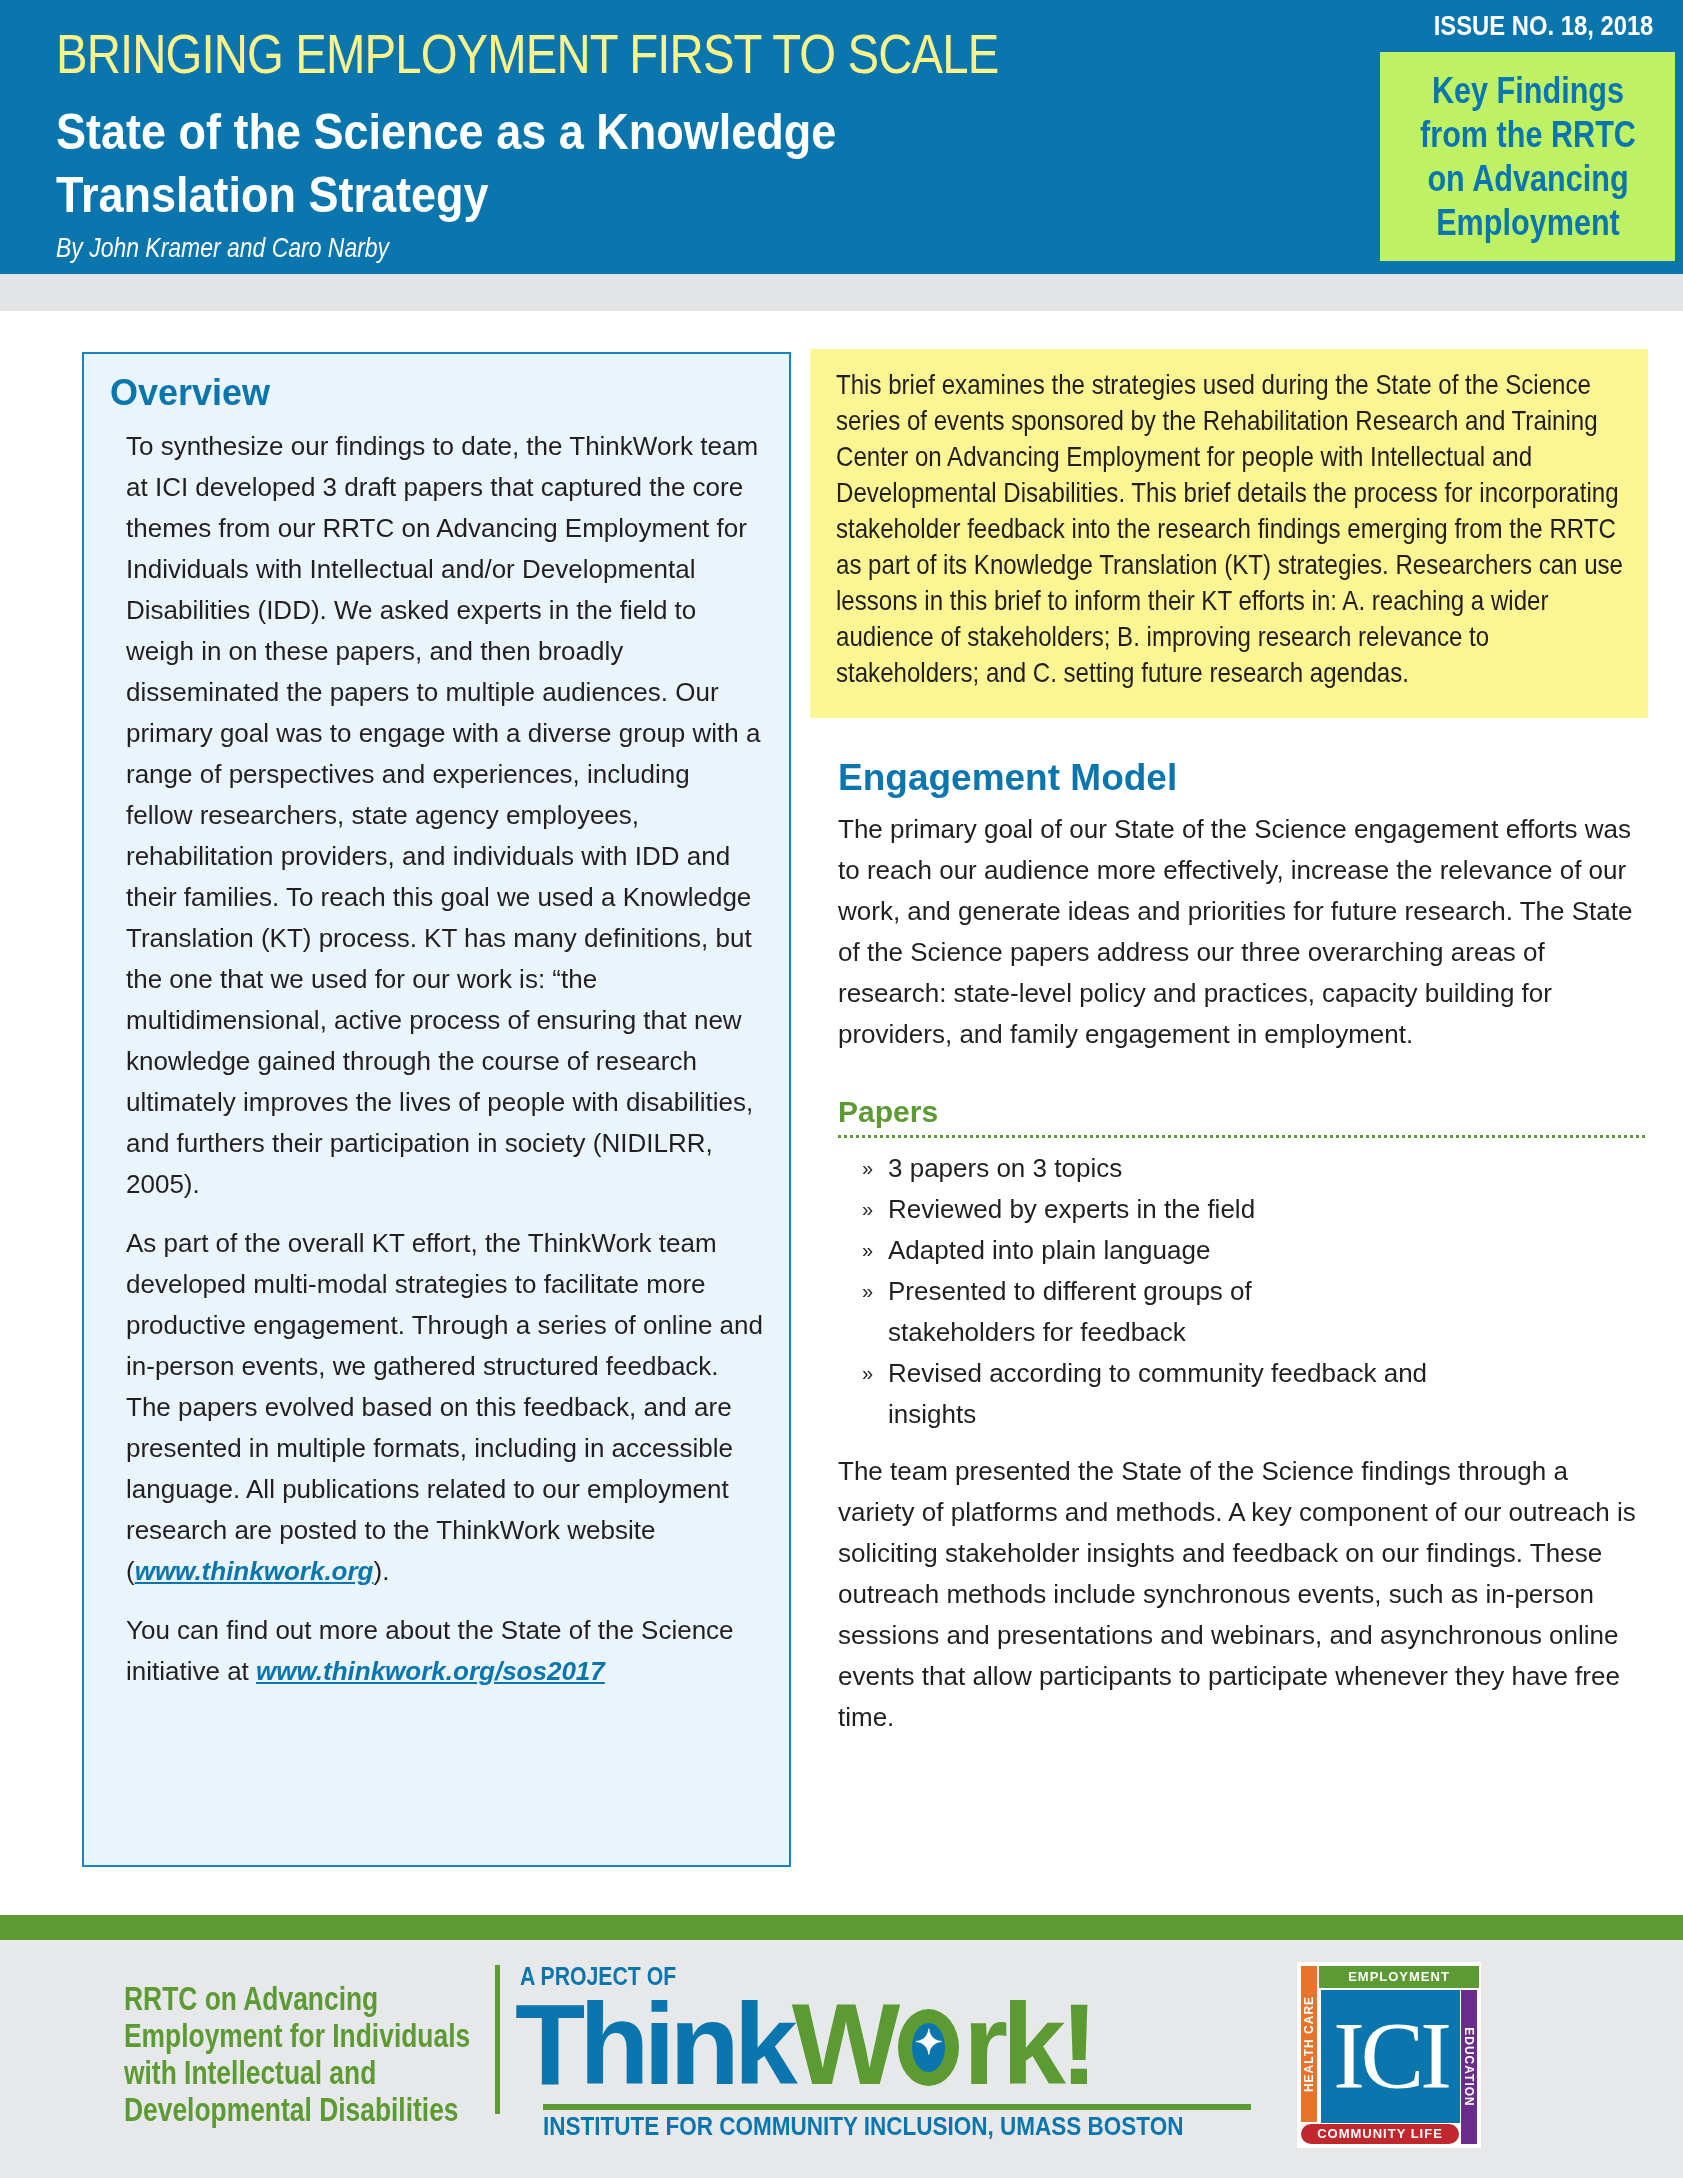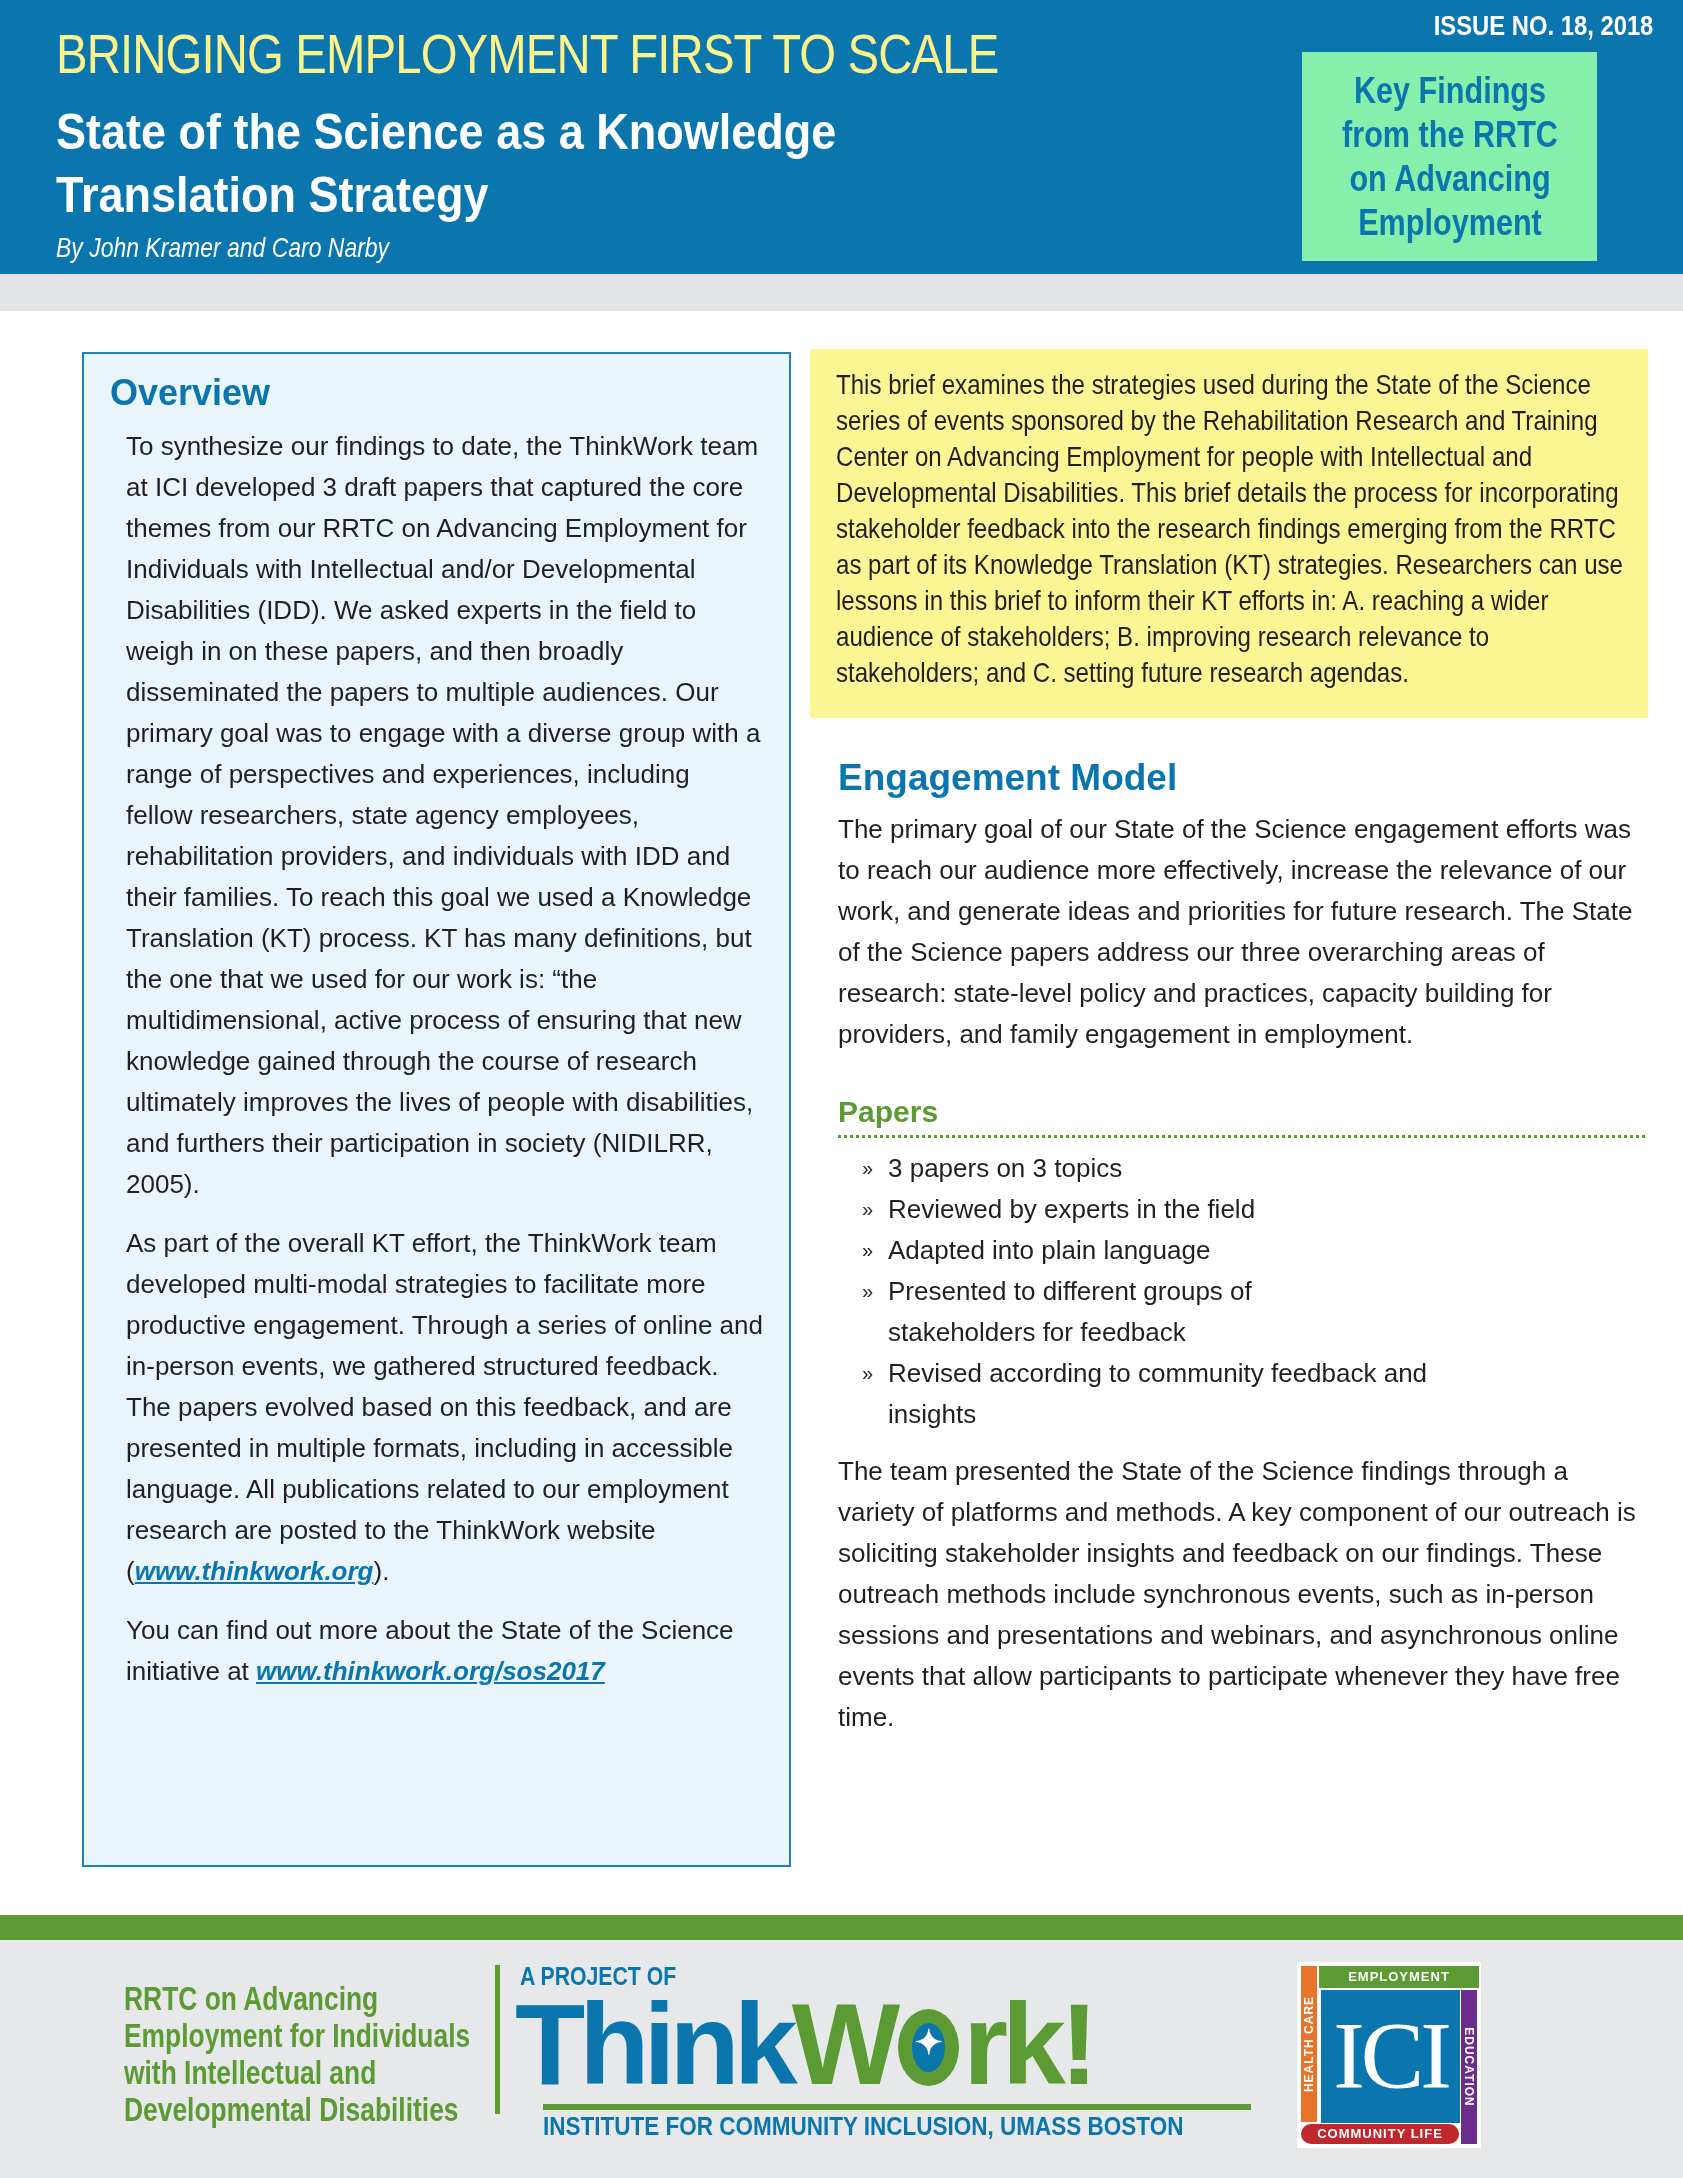--- a/index.html
+++ b/index.html
@@ -32,22 +32,22 @@
     position: absolute; left: 56px; top: 232px;
     font-size: 28px; font-style: italic; color: #ffffff;
     transform: scaleX(0.82); transform-origin: left top; white-space: nowrap;
   }
   .issue {
     position: absolute; right: 30px; top: 10px;
     font-size: 28px; font-weight: bold; color: #ffffff; white-space: nowrap;
     transform: scaleX(0.85); transform-origin: right top;
   }
   .key-box {
-    position: absolute; left: 1302px; top: 52px; width: 295px; height: 209px;
-    background: #86efac; display: flex; align-items: center; justify-content: center;
+    position: absolute; left: 1380px; top: 52px; width: 295px; height: 209px;
+    background: #bef264; display: flex; align-items: center; justify-content: center;
   }
   .key-box span {
     display: block; text-align: center; color: #0b76ae; font-weight: bold;
     font-size: 36px; line-height: 44px; white-space: pre-line;
     transform: scaleX(0.85);
   }
   .overview {
     position: absolute; left: 82px; top: 352px; width: 709px; height: 1515px;
     background: #eaf4fb; border: 2px solid #1a82bd; box-sizing: border-box;
     padding: 18px 26px 16px 26px;

